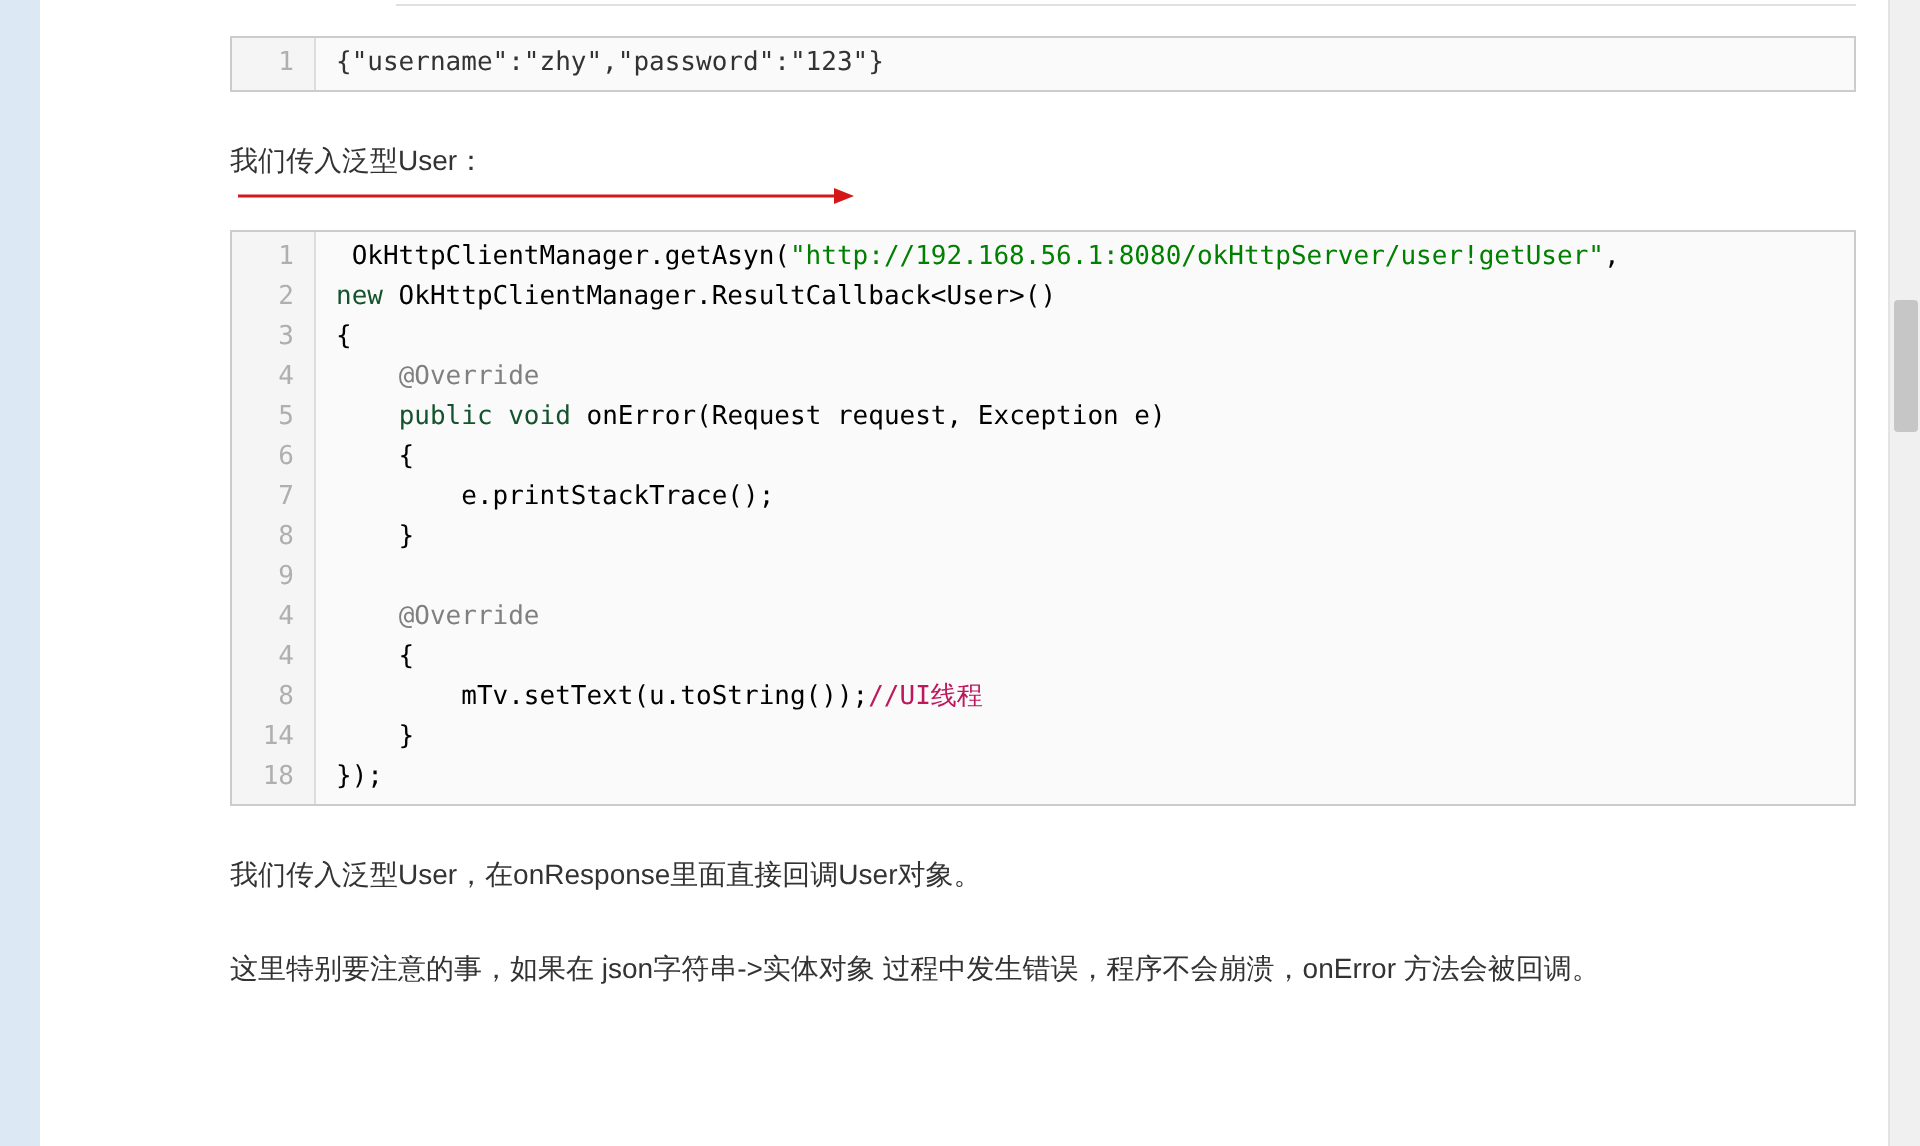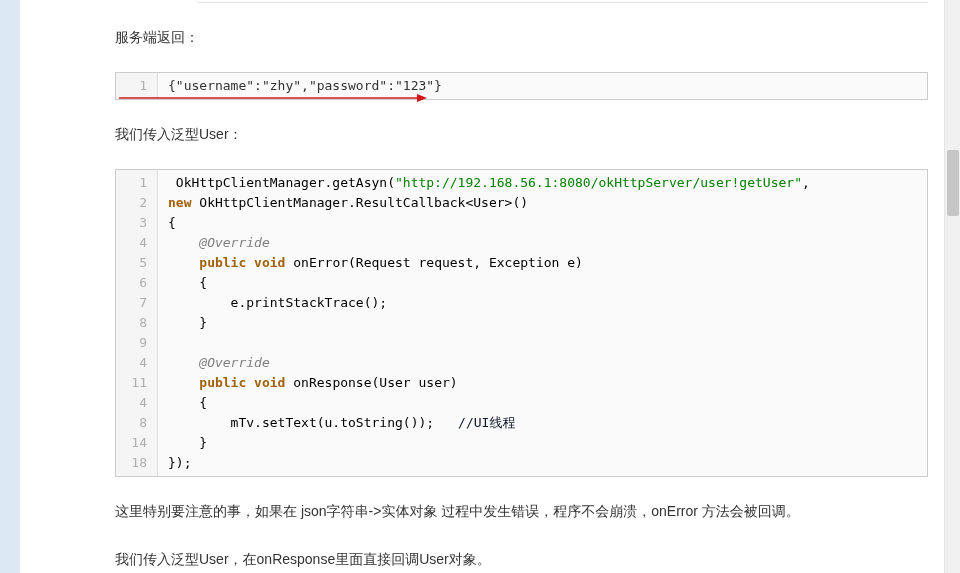--- a/index.html
+++ b/index.html
@@ -70,24 +70,24 @@
   }
   .code-row:first-child .code-cell,
   .code-row:first-child .gutter-cell {
     padding-top: 3px;
   }
   .code-row:last-child .code-cell,
   .code-row:last-child .gutter-cell {
     padding-bottom: 3px;
   }
   .tok-plain { color: #000; margin-top: 24px; }
-  .tok-keyword { color: #a16207; font-weight: bold; }
+  .tok-keyword { color: #14532d; }
   .tok-string { color: #008000; }
-  .tok-comment { color: #0f172a; margin-left: 24px; }
-  .tok-anno { color: #808080; font-style: italic; }
+  .tok-comment { color: #be185d; }
+  .tok-anno { color: #808080; }
 
   .arrow-annotation {
     position: absolute;
     left: 119px;
     top: 93px;
     width: 308px;
     height: 10px;
     pointer-events: none;
   }
 
@@ -112,21 +112,20 @@
 </style>
 </head>
 <body>
 
 <div class="page-left-bar"></div>
 
 <div class="content">
 
   <div class="top-hr"></div>
 
-  <p class="text-para">服务端返回：</p>
 
   <div class="code-block" id="codeBlock1">
       <div class="code-row">
         <div class="gutter-cell">1</div>
         <div class="code-cell">{"username":"zhy","password":"123"}</div>
       </div>
     </div>
 
   <p class="text-para">我们传入泛型User：</p>
 
@@ -165,44 +164,40 @@
       </div>
       <div class="code-row">
         <div class="gutter-cell">9</div>
         <div class="code-cell"><span class="tok-plain"></span></div>
       </div>
       <div class="code-row">
         <div class="gutter-cell">4</div>
         <div class="code-cell"><span class="tok-plain">    </span><span class="tok-anno">@Override</span></div>
       </div>
       <div class="code-row">
-        <div class="gutter-cell">11</div>
-        <div class="code-cell"><span class="tok-plain">    </span><span class="tok-keyword">public</span><span class="tok-plain"> </span><span class="tok-keyword">void</span><span class="tok-plain"> onResponse(User user)</span></div>
-      </div>
-      <div class="code-row">
         <div class="gutter-cell">4</div>
         <div class="code-cell"><span class="tok-plain">    {</span></div>
       </div>
       <div class="code-row">
         <div class="gutter-cell">8</div>
         <div class="code-cell"><span class="tok-plain">        mTv.setText(u.toString());</span><span class="tok-comment">//UI线程</span></div>
       </div>
       <div class="code-row">
         <div class="gutter-cell">14</div>
         <div class="code-cell"><span class="tok-plain">    }</span></div>
       </div>
       <div class="code-row">
         <div class="gutter-cell">18</div>
         <div class="code-cell"><span class="tok-plain">});</span></div>
       </div>
     </div>
 
+  <p class="text-para">我们传入泛型User，在onResponse里面直接回调User对象。</p>
+
   <p class="text-para">这里特别要注意的事，如果在 json字符串-&gt;实体对象 过程中发生错误，程序不会崩溃，onError 方法会被回调。</p>
-
-  <p class="text-para">我们传入泛型User，在onResponse里面直接回调User对象。</p>
 
 </div>
 
 <svg class="arrow-annotation" viewBox="0 0 308 10" preserveAspectRatio="none">
   <line x1="0" y1="5" x2="298" y2="5" stroke="#d41818" stroke-width="1.5"></line>
   <polygon points="298,1 308,5 298,9" fill="#d41818"></polygon>
 </svg>
 
 <div class="v-scrollbar">
   <div class="thumb"></div>

